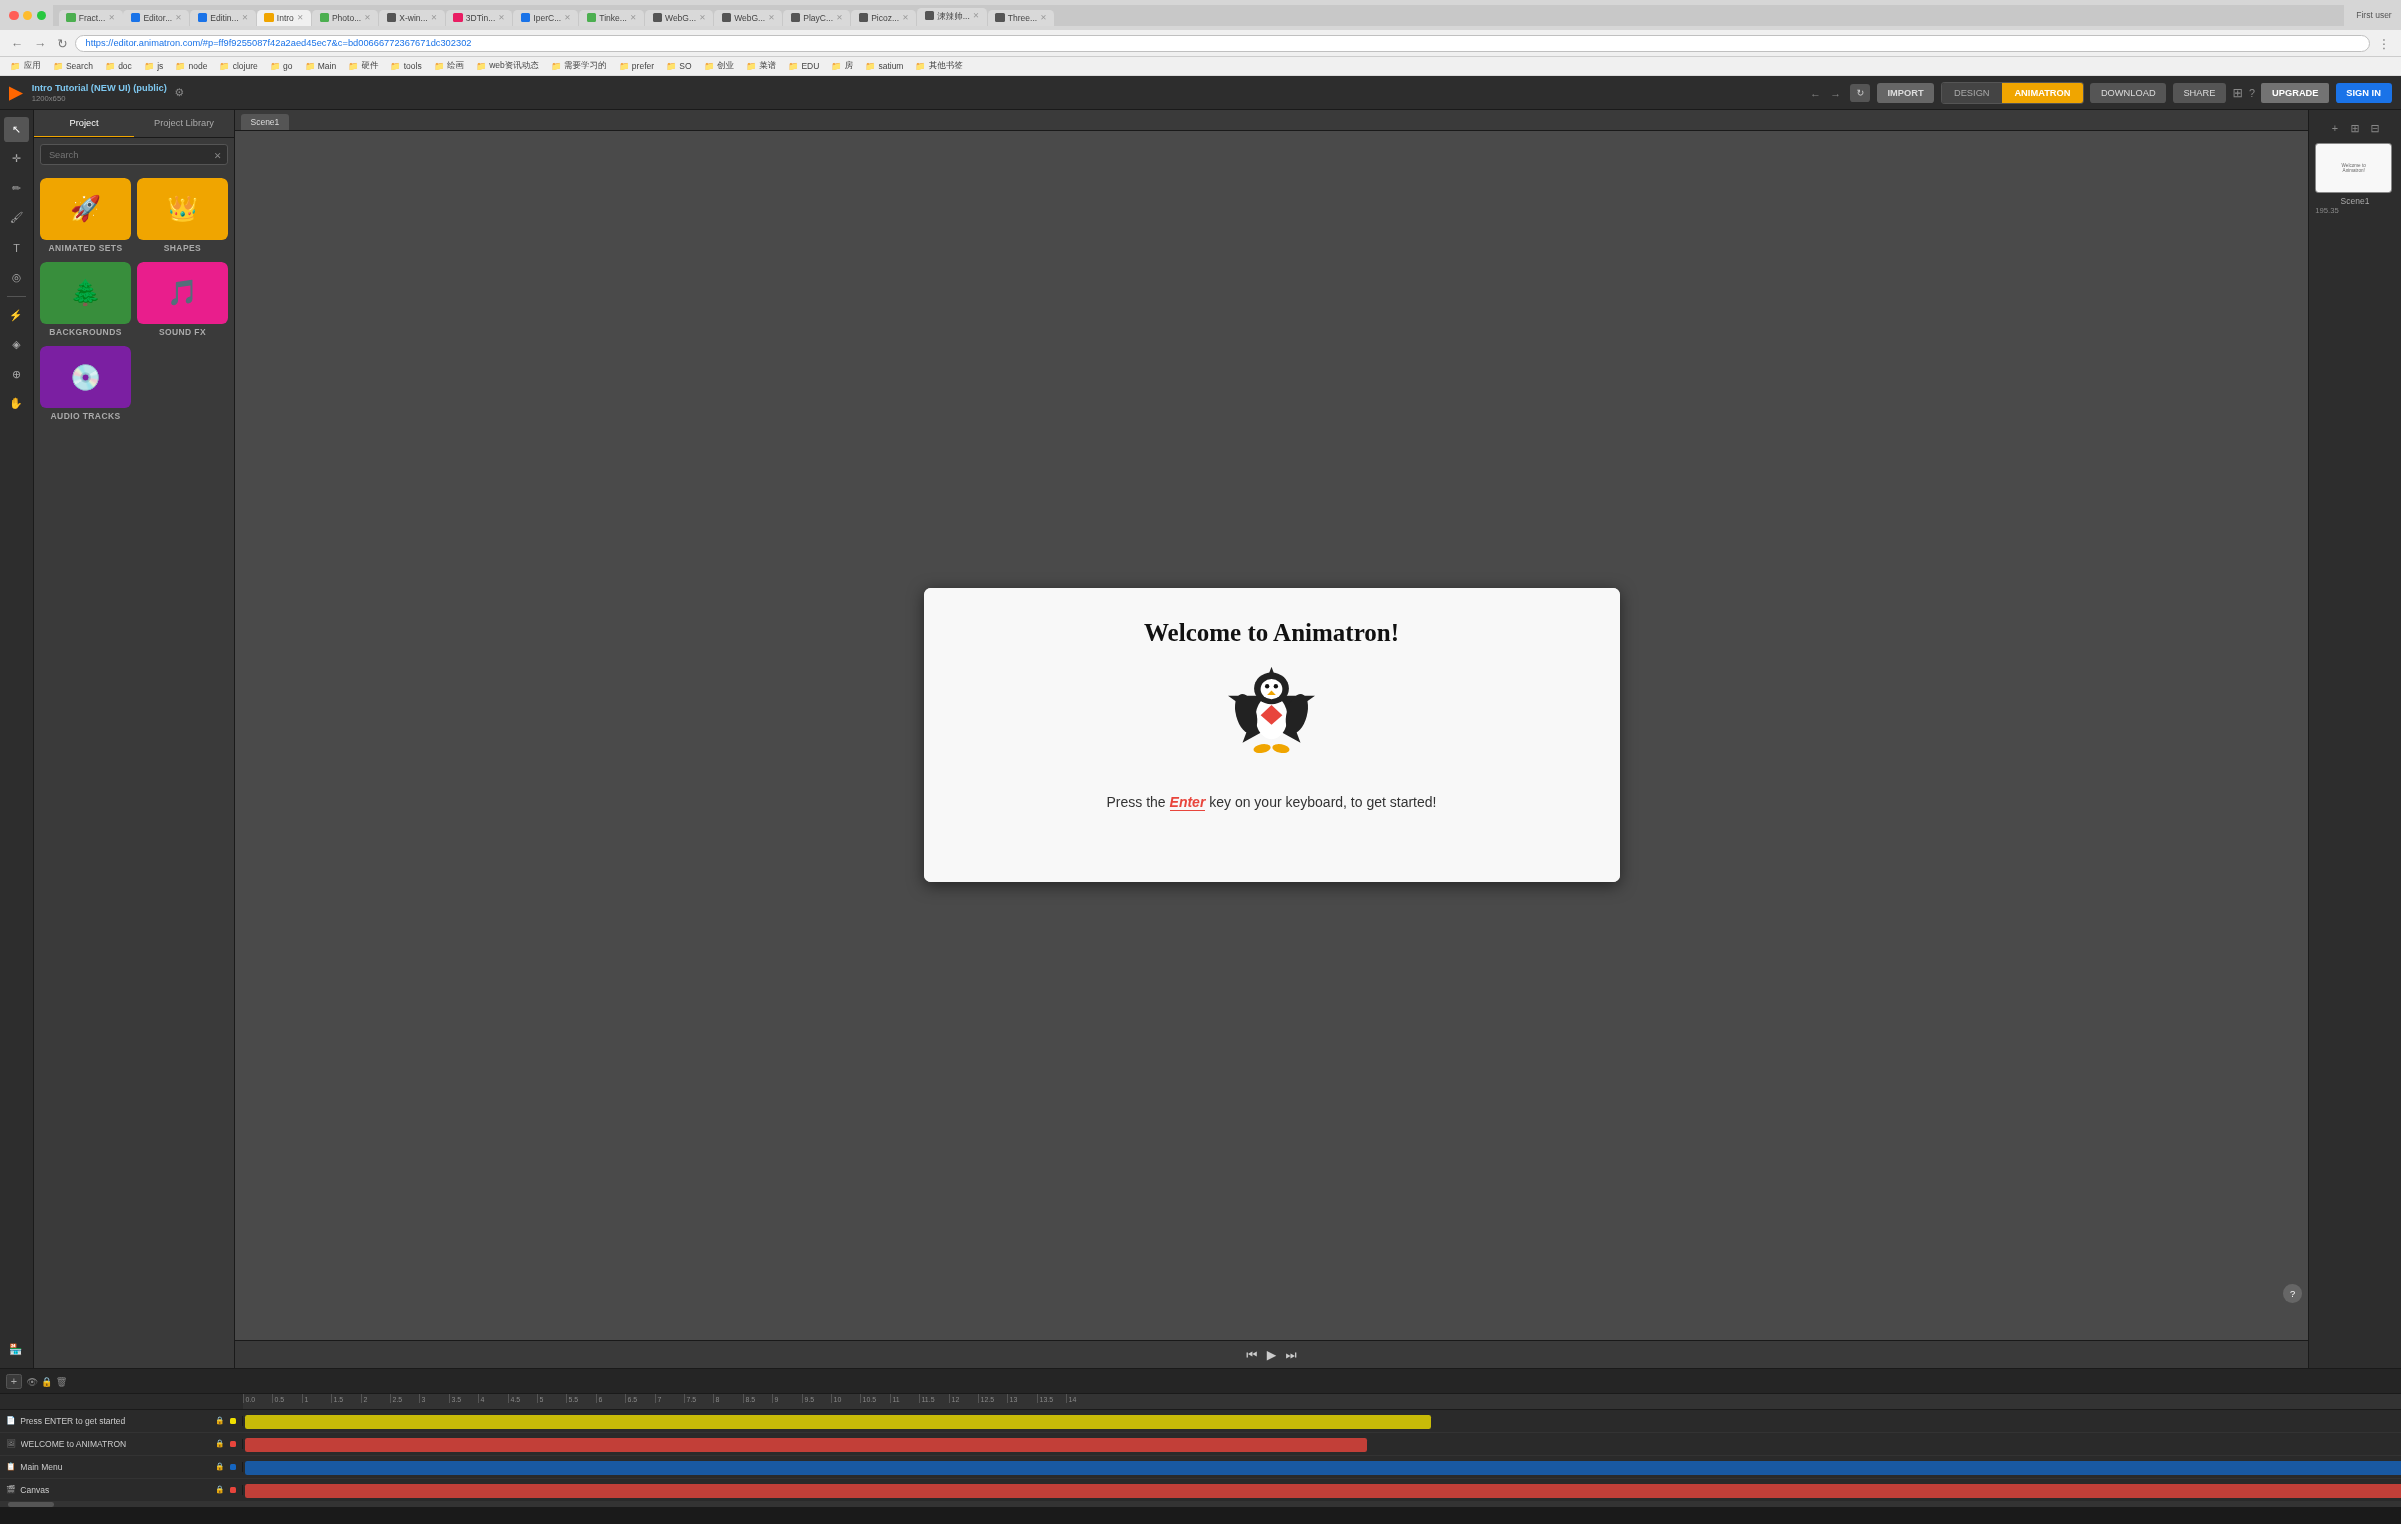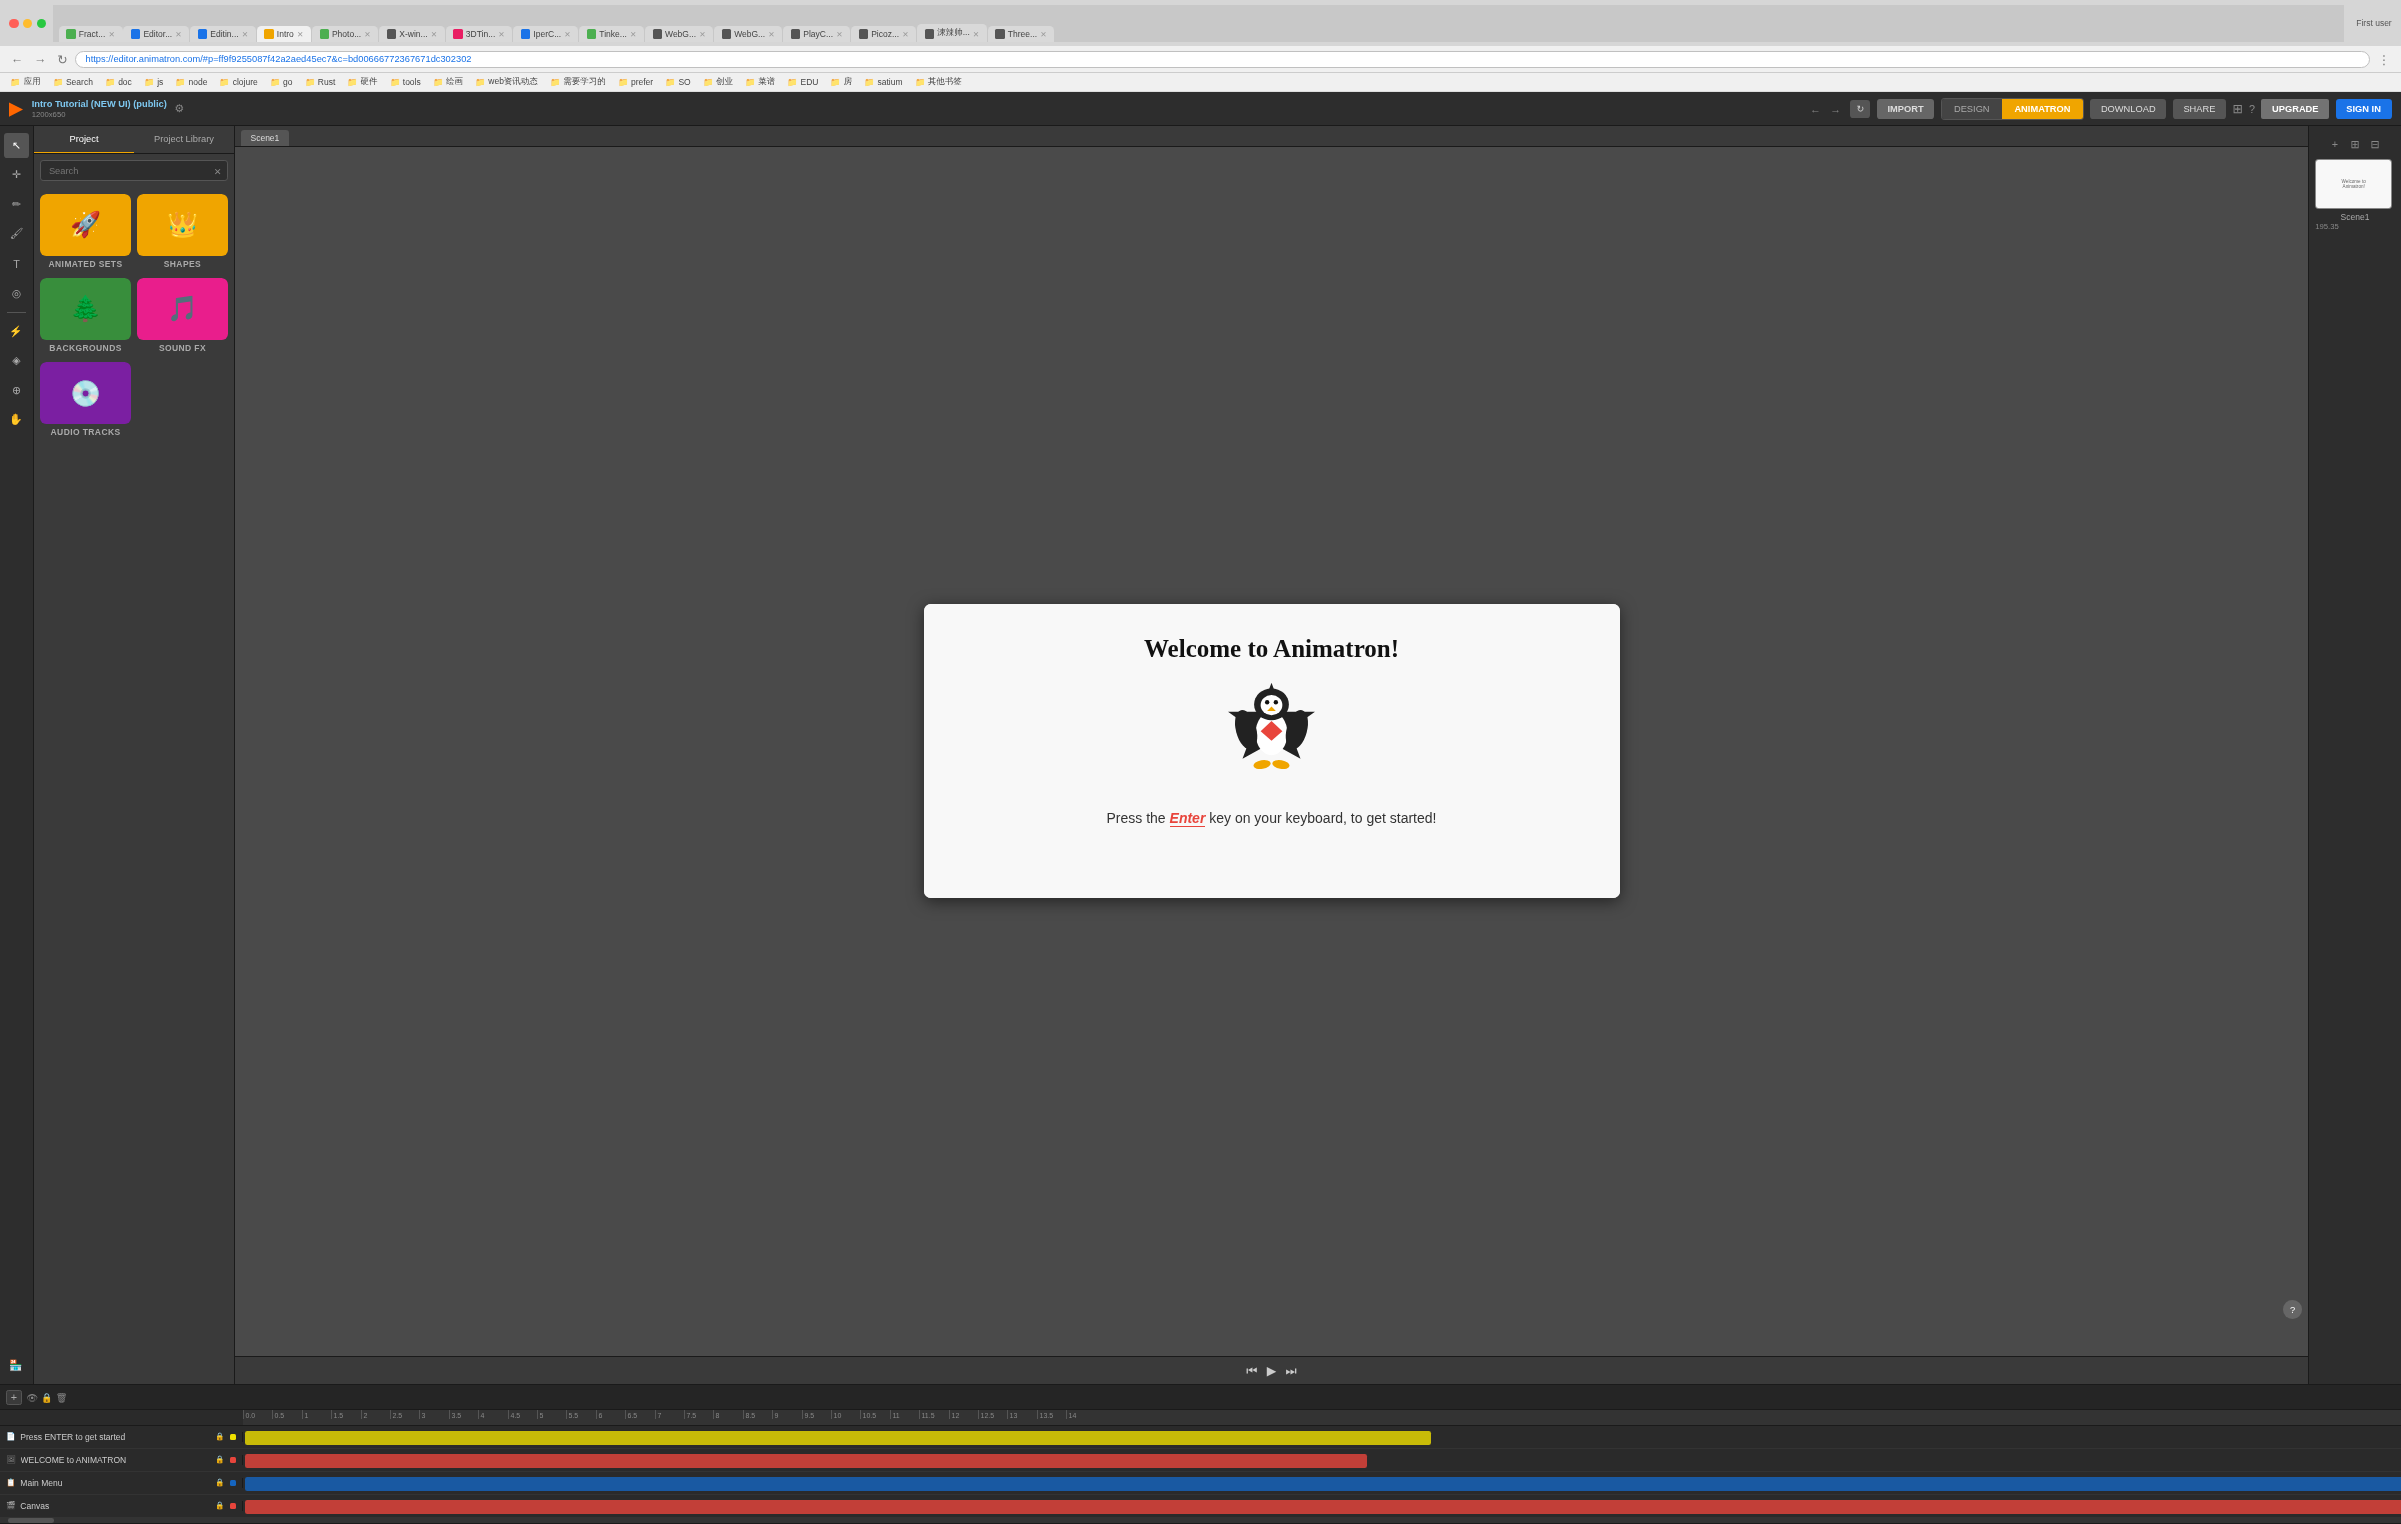--- a/index.html
+++ b/index.html
@@ -7,21 +7,21 @@
 
     
     .browser-chrome { background: #e8e8e8; }
     .browser-titlebar { background: #d6d6d6; padding: 4.6px 9.3px; display: flex; align-items: center; gap: 6.2px; min-height: 28px; }
     .traffic-lights { display: flex; gap: 4.6px; align-items: center; }
     .traffic-light { width: 9.3px; height: 9.3px; border-radius: 50%; }
     .tl-red { background: #ff5f57; }
     .tl-yellow { background: #febc2e; }
     .tl-green { background: #28c840; }
     .tabs-bar { display: flex; align-items: flex-end; gap: 0.8px; background: #c8c8c8; padding: 3.1px 6.2px 0; overflow: hidden; flex: 1; min-width: 0; }
-    .tab { background: #d9d9d9; border-radius: 4.6px 4.6px 0 0; padding: 3.1px 7.7px; font-size: 8.5px; color: #444; display: flex; align-items: flex-end; gap: 3.1px; white-space: nowrap; max-width: 93px; overflow: hidden; cursor: pointer; margin-top: 16px; }
+    .tab { background: #d9d9d9; border-radius: 4.6px 4.6px 0 0; padding: 3.1px 7.7px; font-size: 8.5px; color: #444; display: flex; align-items: flex-start; gap: 3.1px; white-space: nowrap; max-width: 93px; overflow: hidden; cursor: pointer; }
     .tab.active { background: #f0f0f0; }
     .tab-close { color: #999; font-size: 7.7px; cursor: pointer; }
     .tab-favicon { width: 9.3px; height: 9.3px; border-radius: 1.5px; flex-shrink: 0; }
     .user-label { font-size: 8.5px; color: #555; white-space: nowrap; margin-left: 6.2px; }
 
     .browser-nav { background: #f0f0f0; padding: 3.9px 7.7px; display: flex; align-items: center; gap: 4.6px; border-bottom: 0.8px solid #ccc; }
     .nav-btn { background: none; border: none; font-size: 12.4px; color: #777; cursor: pointer; padding: 1.5px 3.1px; }
     .address-bar { flex: 1; background: white; border: 0.8px solid #c0c0c0; border-radius: 9.3px; padding: 2.3px 9.3px; font-size: 9.3px; color: #1a73e8; display: flex; align-items: center; }
     .bookmarks-bar { background: #f0f0f0; padding: 2.3px 7.7px; display: flex; gap: 6.2px; align-items: center; border-bottom: 0.8px solid #ddd; font-size: 8.5px; color: #444; overflow: hidden; }
     .bookmark-item { display: flex; align-items: center; gap: 2.3px; cursor: pointer; white-space: nowrap; padding: 0.8px 3.1px; border-radius: 2.3px; }
@@ -240,21 +240,21 @@
       <div class="bookmark-item">
         <span class="bm-folder">📁</span>
         <span>clojure</span>
       </div>
       <div class="bookmark-item">
         <span class="bm-folder">📁</span>
         <span>go</span>
       </div>
       <div class="bookmark-item">
         <span class="bm-folder">📁</span>
-        <span>Rust</span>
+        <span>Main</span>
       </div>
       <div class="bookmark-item">
         <span class="bm-folder">📁</span>
         <span>硬件</span>
       </div>
       <div class="bookmark-item">
         <span class="bm-folder">📁</span>
         <span>tools</span>
       </div>
       <div class="bookmark-item">

